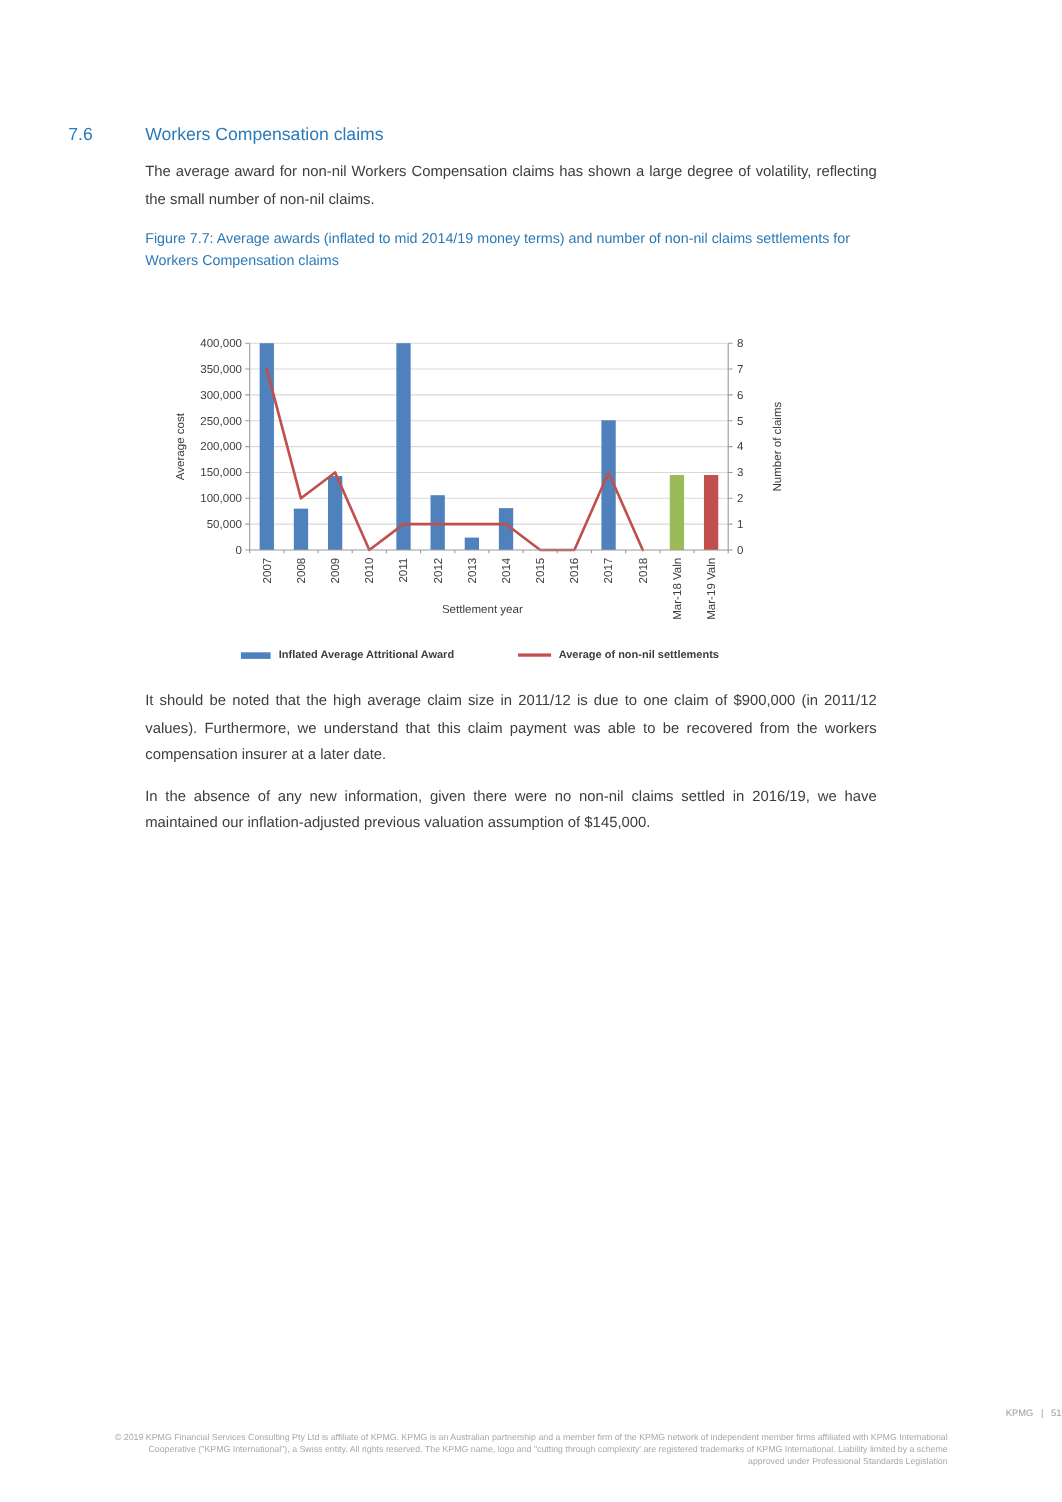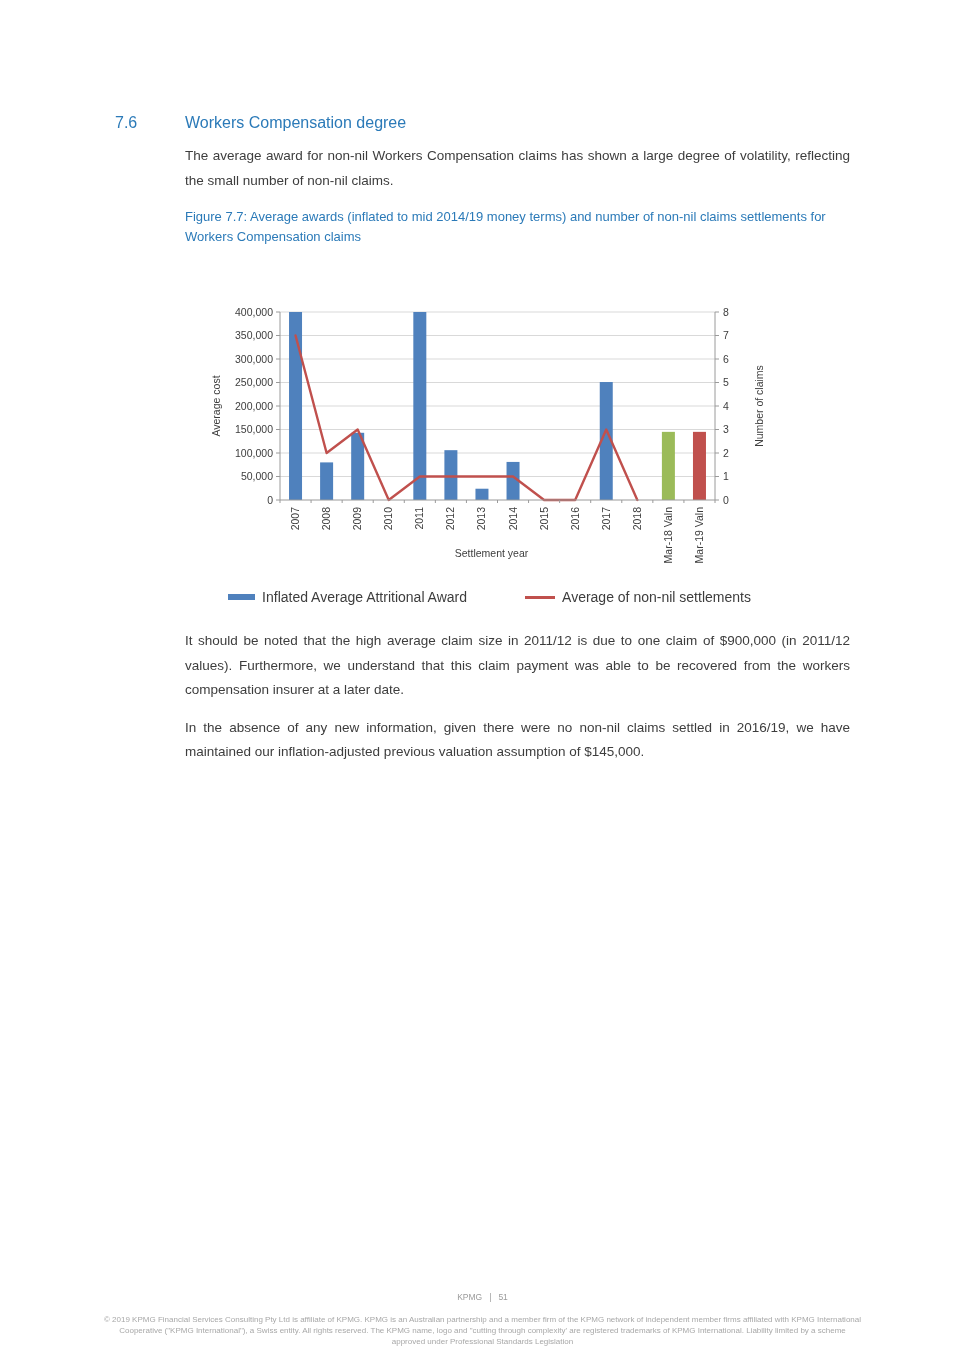--- a/index.html
+++ b/index.html
@@ -5,49 +5,49 @@
   html,body{margin:0;padding:0;background:#ffffff;}
   .page{
     position:relative;
     width:965px;height:1365px;
     margin:0 auto;
     background:#ffffff;
     font-family:"Liberation Sans",sans-serif;
     color:#3d3d3d;
     overflow:hidden;
   }
-  .inner{padding:113px 115px 0 115px;}
+  .inner{padding:113px 115px 0 62px;}
   .heading{display:flex;align-items:baseline;color:#2b7ab8;font-size:16px;line-height:20px;font-weight:400;}
   .heading .num{width:70px;flex:0 0 70px;}
   .content{margin-left:70px;width:665px;}
   .content p.body{font-size:13.5px;line-height:24.5px;text-align:justify;margin:0 0 13px 0;color:#3d3d3d;}
   .content p.first{margin-top:11px;}
   .caption{color:#2b7ab8;font-size:13px;line-height:19.5px;margin:14px 0 0 0;width:660px;}
   .chart-wrap{margin:44px 0 24px 17px;width:575px;}
   svg text{font-family:"Liberation Sans",sans-serif;}
   .tick{font-size:10.5px;fill:#3d3d3d;}
   .axis-title{font-size:10.5px;fill:#3d3d3d;}
-  .legend{display:flex;justify-content:center;align-items:center;gap:58px;font-size:14px;color:#3d3d3d;margin-top:5px;}
+  .legend{display:flex;justify-content:center;align-items:center;gap:58px;font-size:10px;color:#3d3d3d;margin-top:5px;font-weight:bold;}
   .legend-item{display:flex;align-items:center;gap:7px;}
   .swatch-bar{display:inline-block;width:27px;height:6px;}
   .swatch-line{display:inline-block;width:30px;height:3px;}
-  .footer{position:absolute;left:0;bottom:18px;width:100%;text-align:center;color:#a0a0a0;}
+  .footer{position:absolute;left:0;bottom:31px;width:100%;text-align:right;color:#a0a0a0;}
   .page-ref{font-size:8.5px;color:#9b9b9b;margin-bottom:12px;}
   .page-ref .divider{margin:0 7px;}
   .copyright{font-size:8px;line-height:11px;width:758px;margin:0 auto;color:#a8a8a8;}
 </style>
 </head>
 <body>
 
 <div class="page">
   <div class="inner">
 
     <div class="heading">
       <span class="num">7.6</span>
-      <span>Workers Compensation degree</span>
+      <span>Workers Compensation claims</span>
     </div>
 
     <div class="content">
       <p class="body first">The average award for non-nil Workers Compensation claims has shown a large degree of volatility, reflecting the small number of non-nil claims.</p>
 
       <div class="caption">Figure 7.7: Average awards (inflated to mid 2014/19 money terms) and number of non-nil claims settlements for Workers Compensation claims</div>
 
       <div class="chart-wrap">
         <svg id="chart-svg" width="575" height="290" viewBox="0 0 575 290">
             <text x="71" y="213.5" text-anchor="end" class="tick">0</text>

